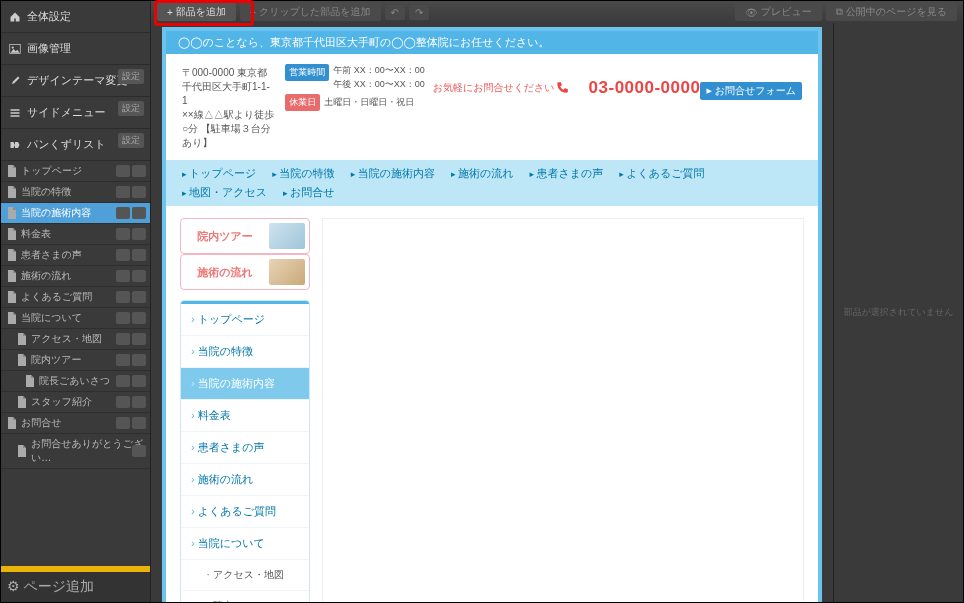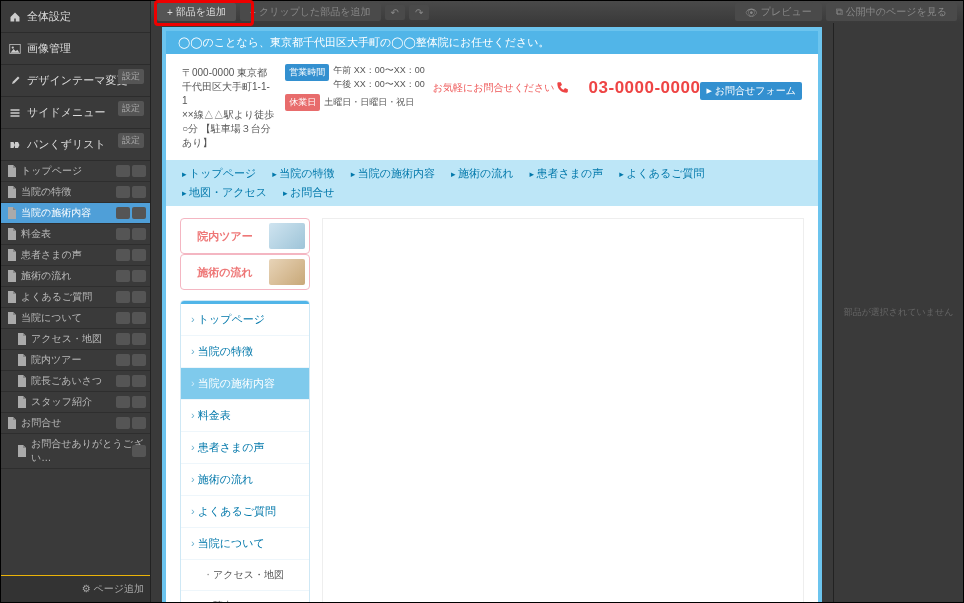--- a/index.html
+++ b/index.html
@@ -12,21 +12,21 @@
 .left-nav-item .nicon { width:12px; height:12px; display:inline-block; }
 .tabs { display:flex; background:#2c2c2c; margin-top:2px; }
 .tab { flex:1; text-align:center; padding:4px 0; font-size:10px; color:#888; background:#2c2c2c; border-top:1px solid #444; cursor:pointer; }
 .tab.active { background:#444; color:#fff; }
 .page-list { flex:1; overflow:auto; background:#3a3a3a; }
 .page-item { display:flex; align-items:center; padding:3px 6px; border-bottom:1px solid #2e2e2e; color:#bbb; cursor:pointer; position:relative; font-size:10px; }
 .page-item.selected { background:#4f9fd8; color:#fff; }
 .page-item .picon { width:10px; height:12px; margin-right:4px; display:inline-block; }
 .page-item .pbtns { position:absolute; right:4px; display:flex; gap:2px; }
 .page-item .pbtn { width:14px; height:12px; background:#555; border-radius:2px; display:inline-block; }
-.page-add { text-align:right; padding:6px; color:#aaa; background:#333; border-top:1px solid #eab308; cursor:pointer; font-size:10px; }
+.page-add { text-align:left; padding:6px; color:#aaa; background:#333; border-top:6px solid #eab308; cursor:pointer; font-size:14px; }
 .page-add::before { content:"⚙ "; }
 
 .main-area { flex:1; display:flex; flex-direction:column; background:#3a3a3a; }
 .toolbar { height:22px; background:linear-gradient(#4a4a4a,#3a3a3a); display:flex; align-items:center; padding:0 6px; gap:4px; position:relative; }
 .tbtn { background:#555; color:#ddd; font-size:10px; padding:2px 10px; border-radius:2px; cursor:pointer; display:inline-flex; align-items:center; gap:3px; }
 .tbtn.dim { color:#888; background:#4a4a4a; }
 .tbtn.icon-only { padding:2px 6px; }
 .toolbar .spacer { flex:1; }
 .redbox { position:absolute; left:-3px; top:-3px; width:100px; height:26px; border:3px solid #e00; border-radius:4px; pointer-events:none; }
 
@@ -251,21 +251,21 @@
               <path fill="#aaa" d="M1 0h5l3 3v9H1z"></path>
               <path fill="#888" d="M6 0v3h3z"></path>
             </svg>
           </span>
           <span>院内ツアー</span>
           <span class="pbtns">
             <span class="pbtn"></span>
             <span class="pbtn"></span>
           </span>
         </div>
-        <div class="page-item" style="padding-left: 16px;">
+        <div class="page-item" style="padding-left: 24px;">
           <span class="picon">
             <svg width="10" height="12" viewBox="0 0 10 12">
               <path fill="#aaa" d="M1 0h5l3 3v9H1z"></path>
               <path fill="#888" d="M6 0v3h3z"></path>
             </svg>
           </span>
           <span>院長ごあいさつ</span>
           <span class="pbtns">
             <span class="pbtn"></span>
             <span class="pbtn"></span>

